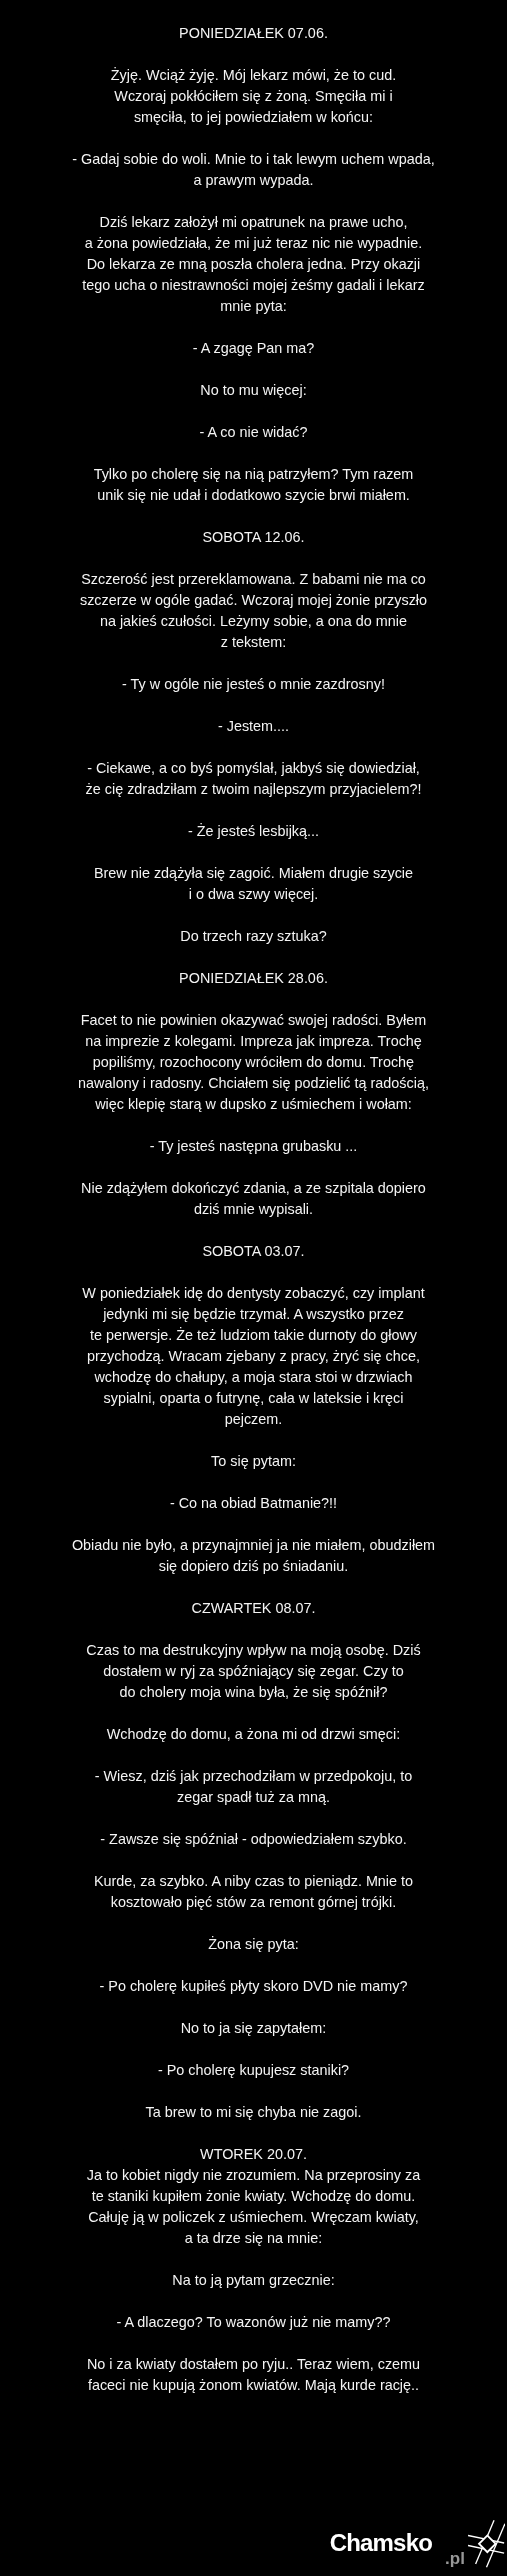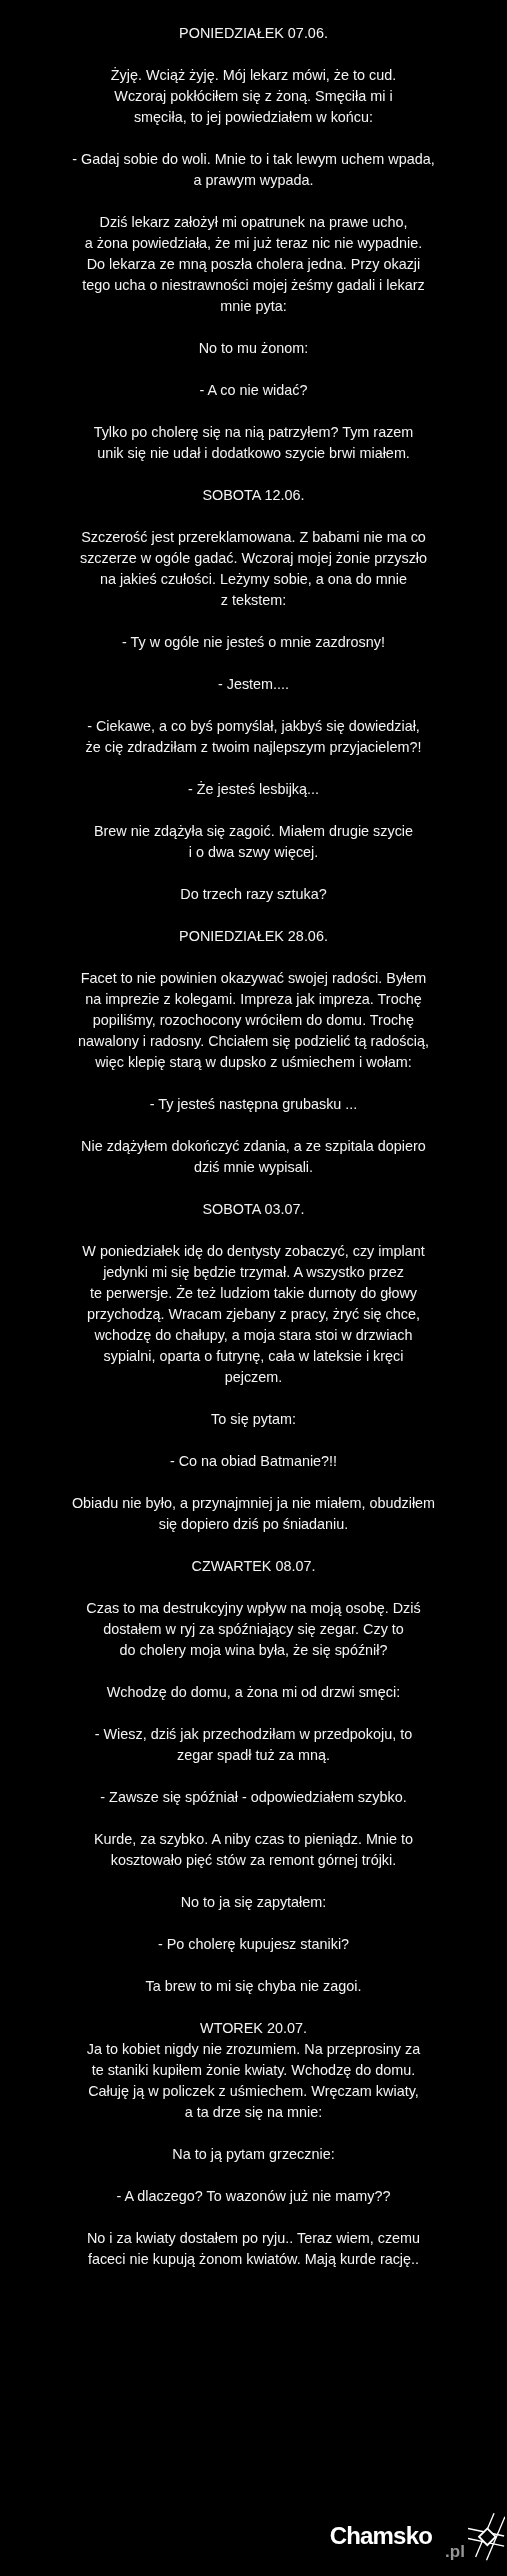--- a/index.html
+++ b/index.html
@@ -20,21 +20,21 @@
     width: 507px;
   }
   .heading, .para {
     margin: 0 0 21px 0;
     padding: 0;
   }
   .heading.attached { margin-bottom: 0; }
   .footer {
     position: absolute;
     right: 1.7px;
-    bottom: 14px;
+    bottom: 7px;
     display: flex;
     align-items: center;
     justify-content: center;
   }
   .brand {
     color: #ffffff;
     font-weight: bold;
     font-size: 24px;
     letter-spacing: -0.8px;
     line-height: 1;
@@ -56,21 +56,22 @@
   }
 </style>
 </head>
 <body>
 
 <div class="story">
     <div class="heading">PONIEDZIAŁEK 07.06.</div>
     <p class="para">Żyję. Wciąż żyję. Mój lekarz mówi, że to cud.<br>Wczoraj pokłóciłem się z żoną. Smęciła mi i<br>smęciła, to jej powiedziałem w końcu:</p>
     <p class="para">- Gadaj sobie do woli. Mnie to i tak lewym uchem wpada,<br>a prawym wypada.</p>
     <p class="para">Dziś lekarz założył mi opatrunek na prawe ucho,<br>a żona powiedziała, że mi już teraz nic nie wypadnie.<br>Do lekarza ze mną poszła cholera jedna. Przy okazji<br>tego ucha o niestrawności mojej żeśmy gadali i lekarz<br>mnie pyta:</p>
-    <p class="para">No to mu żonom:</p>
+    <p class="para">- A zgagę Pan ma?</p>
+    <p class="para">No to mu więcej:</p>
     <p class="para">- A co nie widać?</p>
     <p class="para">Tylko po cholerę się na nią patrzyłem? Tym razem<br>unik się nie udał i dodatkowo szycie brwi miałem.</p>
     <div class="heading">SOBOTA 12.06.</div>
     <p class="para">Szczerość jest przereklamowana. Z babami nie ma co<br>szczerze w ogóle gadać. Wczoraj mojej żonie przyszło<br>na jakieś czułości. Leżymy sobie, a ona do mnie<br>z tekstem:</p>
     <p class="para">- Ty w ogóle nie jesteś o mnie zazdrosny!</p>
     <p class="para">- Jestem....</p>
     <p class="para">- Ciekawe, a co byś pomyślał, jakbyś się dowiedział,<br>że cię zdradziłam z twoim najlepszym przyjacielem?!</p>
     <p class="para">- Że jesteś lesbijką...</p>
     <p class="para">Brew nie zdążyła się zagoić. Miałem drugie szycie<br>i o dwa szwy więcej.</p>
     <p class="para">Do trzech razy sztuka?</p>
@@ -82,20 +83,22 @@
     <p class="para">W poniedziałek idę do dentysty zobaczyć, czy implant<br>jedynki mi się będzie trzymał. A wszystko przez<br>te perwersje. Że też ludziom takie durnoty do głowy<br>przychodzą. Wracam zjebany z pracy, żryć się chce,<br>wchodzę do chałupy, a moja stara stoi w drzwiach<br>sypialni, oparta o futrynę, cała w lateksie i kręci<br>pejczem.</p>
     <p class="para">To się pytam:</p>
     <p class="para">- Co na obiad Batmanie?!!</p>
     <p class="para">Obiadu nie było, a przynajmniej ja nie miałem, obudziłem<br>się dopiero dziś po śniadaniu.</p>
     <div class="heading">CZWARTEK 08.07.</div>
     <p class="para">Czas to ma destrukcyjny wpływ na moją osobę. Dziś<br>dostałem w ryj za spóźniający się zegar. Czy to<br>do cholery moja wina była, że się spóźnił?</p>
     <p class="para">Wchodzę do domu, a żona mi od drzwi smęci:</p>
     <p class="para">- Wiesz, dziś jak przechodziłam w przedpokoju, to<br>zegar spadł tuż za mną.</p>
     <p class="para">- Zawsze się spóźniał - odpowiedziałem szybko.</p>
     <p class="para">Kurde, za szybko. A niby czas to pieniądz. Mnie to<br>kosztowało pięć stów za remont górnej trójki.</p>
+    <p class="para">Żona się pyta:</p>
+    <p class="para">- Po cholerę kupiłeś płyty skoro DVD nie mamy?</p>
     <p class="para">No to ja się zapytałem:</p>
     <p class="para">- Po cholerę kupujesz staniki?</p>
     <p class="para">Ta brew to mi się chyba nie zagoi.</p>
     <div class="heading attached">WTOREK 20.07.</div>
     <p class="para">Ja to kobiet nigdy nie zrozumiem. Na przeprosiny za<br>te staniki kupiłem żonie kwiaty. Wchodzę do domu.<br>Całuję ją w policzek z uśmiechem. Wręczam kwiaty,<br>a ta drze się na mnie:</p>
     <p class="para">Na to ją pytam grzecznie:</p>
     <p class="para">- A dlaczego? To wazonów już nie mamy??</p>
     <p class="para">No i za kwiaty dostałem po ryju.. Teraz wiem, czemu<br>faceci nie kupują żonom kwiatów. Mają kurde rację..</p>
   </div>
 

